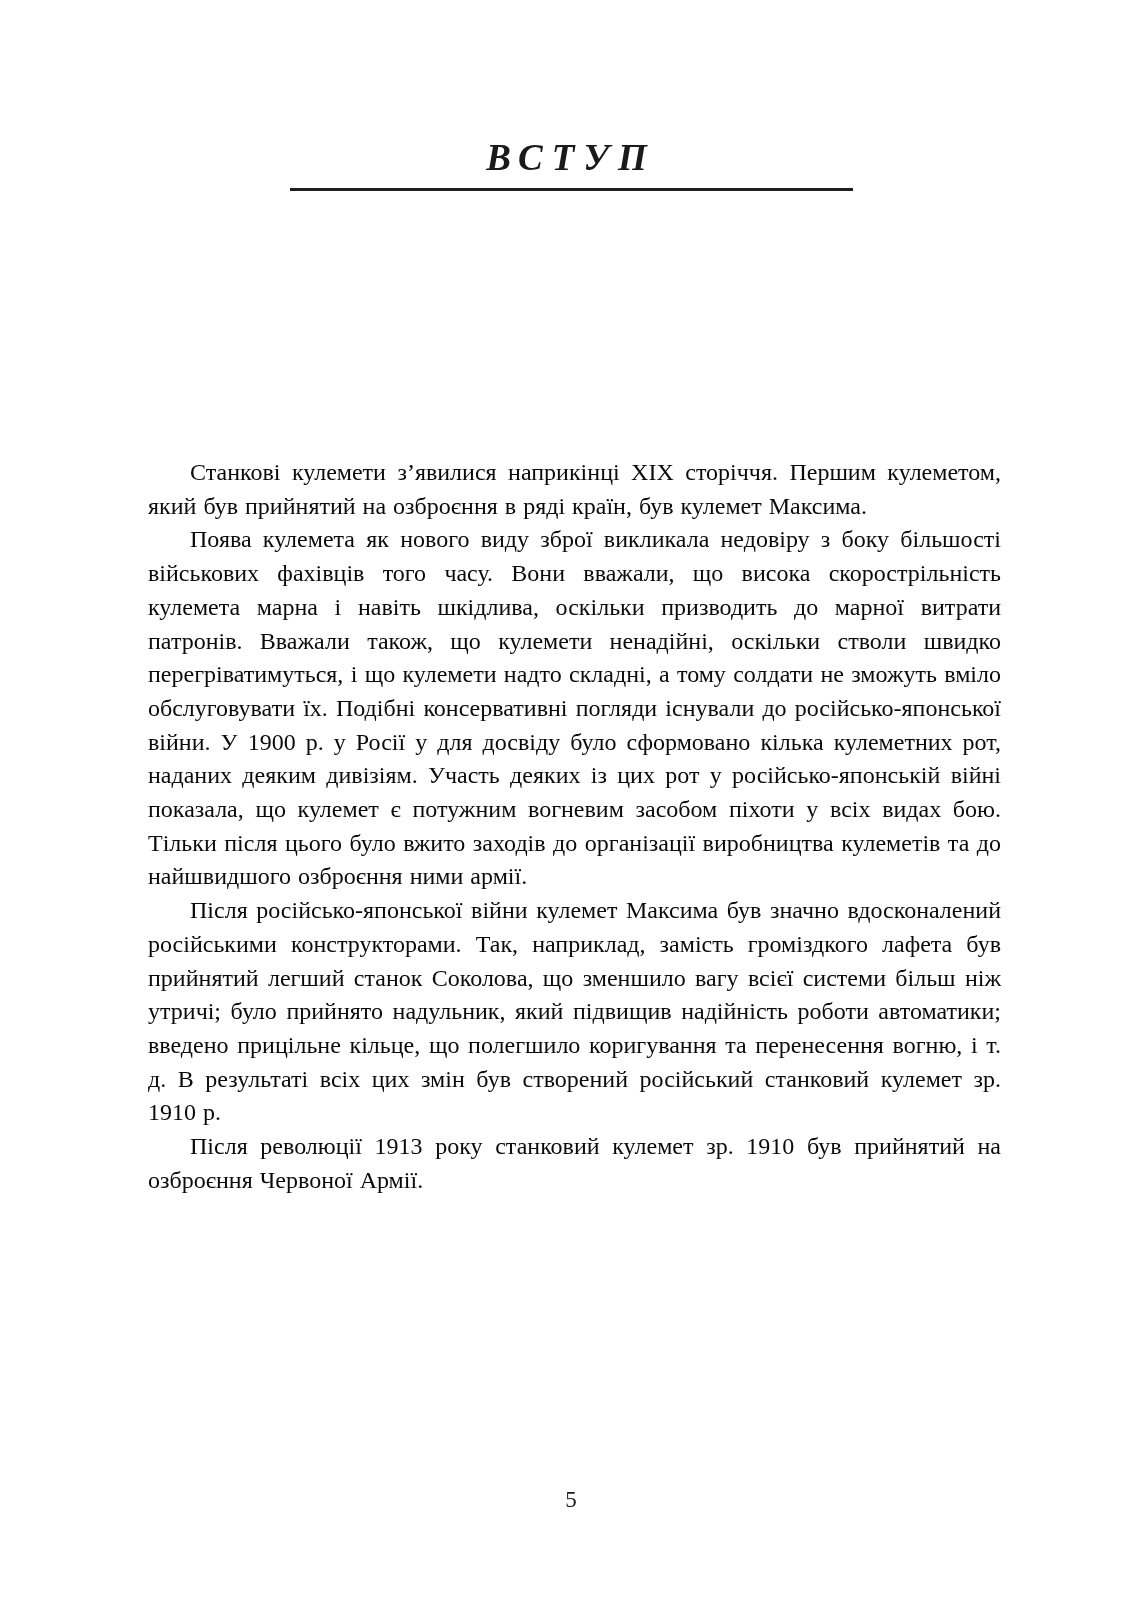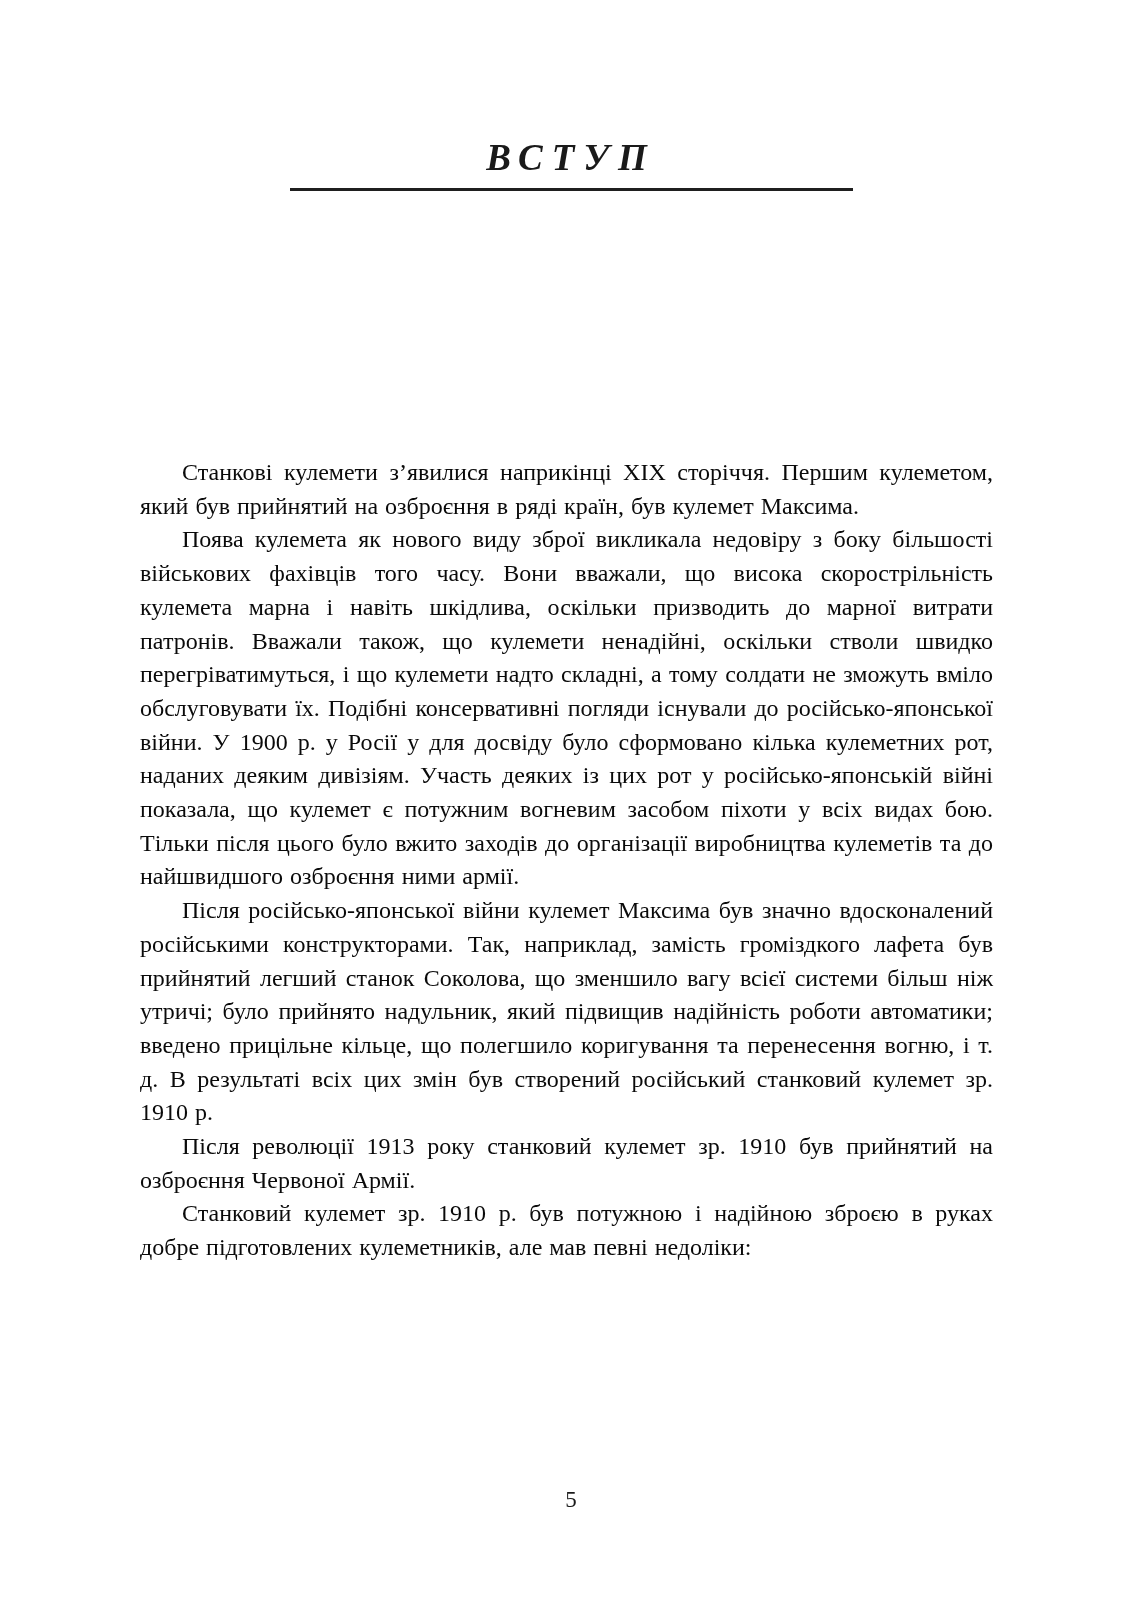--- a/index.html
+++ b/index.html
@@ -35,21 +35,21 @@
   }
   .title-rule {
     width: 563px;
     height: 3px;
     background: #1f1f1f;
     margin: 9px auto 0 auto;
   }
   .body-text {
     position: absolute;
     top: 456px;
-    left: 140px;
+    left: 148px;
     width: 853px;
   }
   .body-text p {
     margin: 0;
     font-size: 24px;
     line-height: 33.7px;
     text-align: justify;
     text-indent: 42px;
     word-spacing: 1px;
   }
@@ -71,18 +71,17 @@
   <div class="title-block">
     <h1 class="title">ВСТУП</h1>
     <div class="title-rule"></div>
   </div>
 
   <div class="body-text">
     <p>Станкові кулемети з’явилися наприкінці XIX сторіччя. Першим кулеметом, який був прийнятий на озброєння в ряді країн, був кулемет Максима.</p>
     <p>Поява кулемета як нового виду зброї викликала недовіру з боку більшості військових фахівців того часу. Вони вважали, що висока скорострільність кулемета марна і навіть шкідлива, оскільки призводить до марної витрати патронів. Вважали також, що кулемети ненадійні, оскільки стволи швидко перегріватимуться, і що кулемети надто складні, а тому солдати не зможуть вміло обслуговувати їх. Подібні консервативні погляди існували до російсько-японської війни. У 1900 р. у Росії у для досвіду було сформовано кілька кулеметних рот, наданих деяким дивізіям. Участь деяких із цих рот у російсько-японській війні показала, що кулемет є потужним вогневим засобом піхоти у всіх видах бою. Тільки після цього було вжито заходів до організації виробництва кулеметів та до найшвидшого озброєння ними армії.</p>
     <p>Після російсько-японської війни кулемет Максима був значно вдосконалений російськими конструкторами. Так, наприклад, замість громіздкого лафета був прийнятий легший станок Соколова, що зменшило вагу всієї системи більш ніж утричі; було прийнято надульник, який підвищив надійність роботи автоматики; введено прицільне кільце, що полегшило коригування та перенесення вогню, і т. д. В результаті всіх цих змін був створений російський станковий кулемет зр. 1910 р.</p>
     <p>Після революції 1913 року станковий кулемет зр. 1910 був прийнятий на озброєння Червоної Армії.</p>
-    <p>Станковий кулемет зр. 1910 р. був потужною і надійною зброєю в руках добре підготовлених кулеметників, але мав певні недоліки:</p>
   </div>
 
   <div class="page-number">5</div>
 
 </div>
 
 </body></html>

